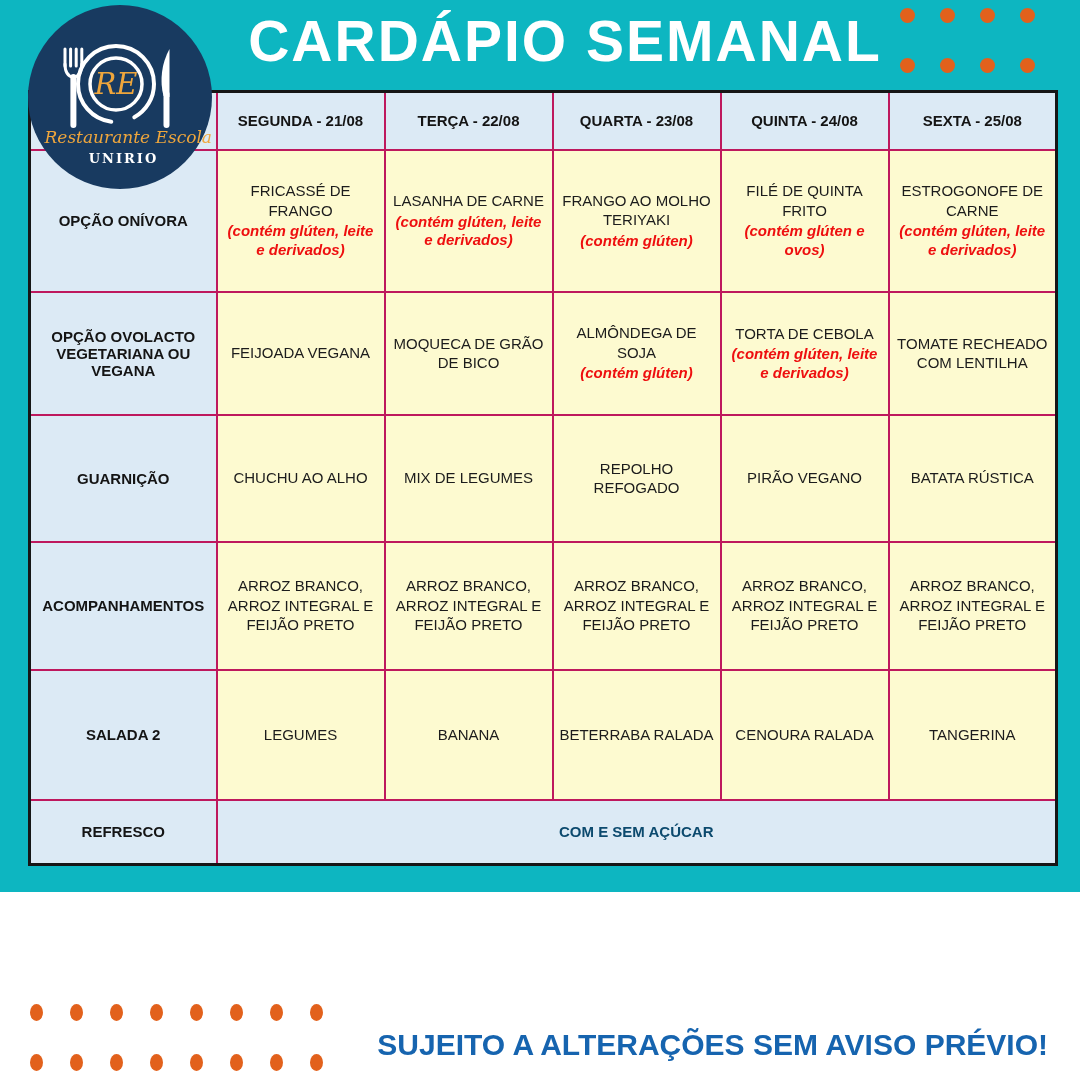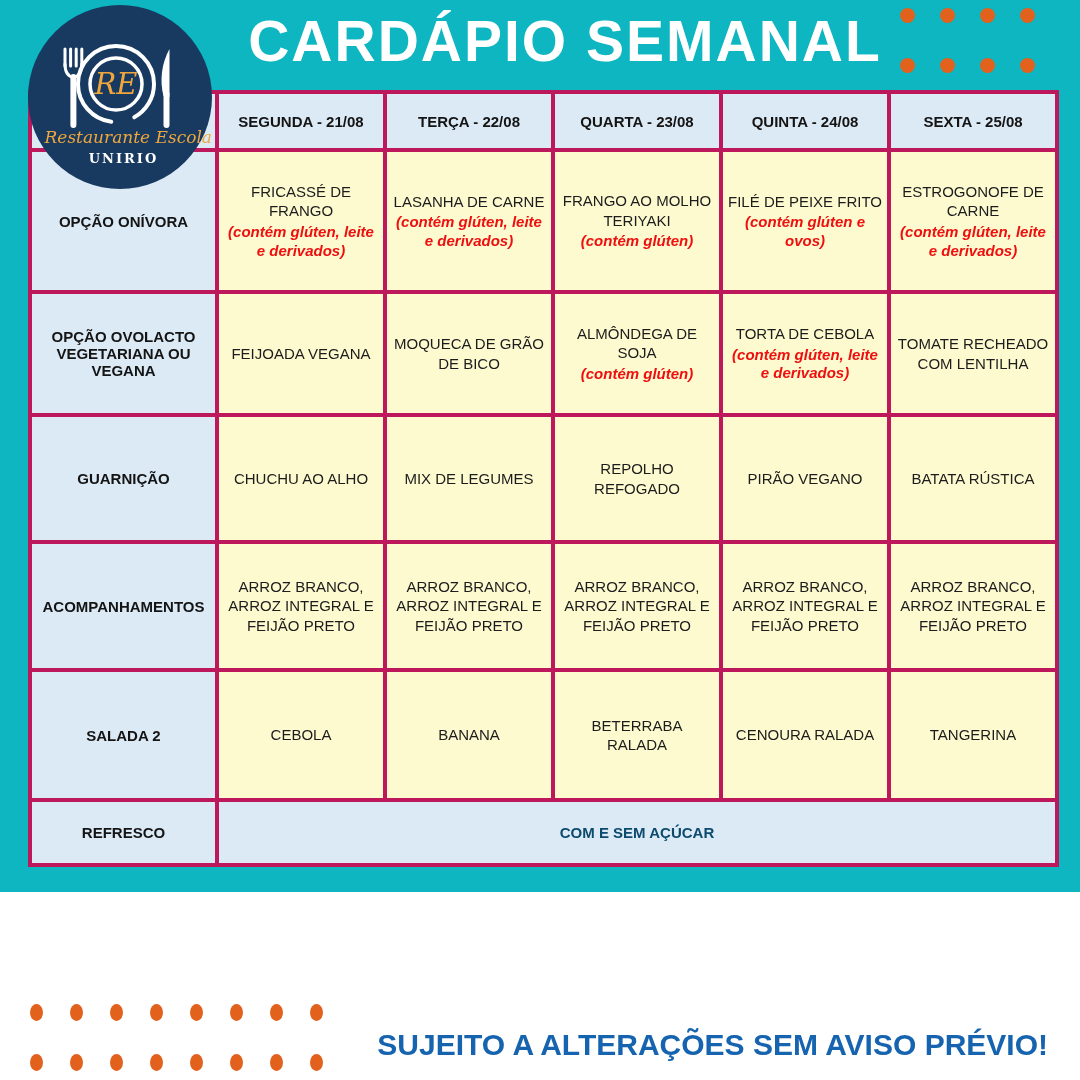--- a/index.html
+++ b/index.html
@@ -16,21 +16,21 @@
   .dots-bl{left:30px;top:1004px;grid-template-columns:repeat(8,13px);column-gap:27px;row-gap:33px;}
   .dot{background:var(--orange-dot,#e2611c);border-radius:50%;}
   .dots-tr .dot{width:15px;height:15px;}
   .dots-bl .dot{width:13px;height:17px;}
 
   
   table.menu-table{position:absolute;left:28px;top:90px;width:1028px;
     border-collapse:collapse;table-layout:fixed;border:3px solid #161616;}
   .menu-table col.c-label{width:187px;}
   .menu-table col.c-day{width:168px;}
-  .menu-table th,.menu-table td{border:4px solid #be185d;text-align:center;vertical-align:middle;
+  .menu-table th,.menu-table td{border:2px solid #be185d;text-align:center;vertical-align:middle;
     padding:2px 5px;overflow:hidden;}
   .menu-table th{background:var(--header-cell,#dceaf5);font-size:15px;font-weight:700;color:#141414;}
   .menu-table td{background:var(--menu-cell,#fdfad0);font-size:15px;color:#1c1c1c;line-height:1.3;}
   tr.hdr{height:58px;}
   tr.r0{height:142px;} tr.r1{height:123px;} tr.r2{height:127px;}
   tr.r3{height:128px;} tr.r4{height:127px;} tr.r5{height:130px;}
   tr.rf{height:65px;}
   td.merged{background:var(--header-cell,#dceaf5);font-weight:700;color:#0c4a6e;}
   .dish{font-size:15px;}
   .note{color:var(--allergen-red,#ee0f0f);font-weight:700;font-style:italic;font-size:15px;
@@ -95,21 +95,21 @@
           </td>
       <td>
             <div class="dish">LASANHA DE CARNE</div>
             <div class="note">(contém glúten, leite e derivados)</div>
           </td>
       <td>
             <div class="dish">FRANGO AO MOLHO TERIYAKI</div>
             <div class="note">(contém glúten)</div>
           </td>
       <td>
-            <div class="dish">FILÉ DE PEIXE FRITO</div>
+            <div class="dish">FILÉ DE QUINTA FRITO</div>
             <div class="note">(contém glúten e ovos)</div>
           </td>
       <td>
             <div class="dish">ESTROGONOFE DE CARNE</div>
             <div class="note">(contém glúten, leite e derivados)</div>
           </td>
     </tr>
     <tr class="r1">
       <th>OPÇÃO OVOLACTO VEGETARIANA OU VEGANA</th>
       <td>
@@ -162,21 +162,21 @@
       <td>
             <div class="dish">ARROZ BRANCO, ARROZ INTEGRAL E FEIJÃO PRETO</div>
           </td>
       <td>
             <div class="dish">ARROZ BRANCO, ARROZ INTEGRAL E FEIJÃO PRETO</div>
           </td>
     </tr>
     <tr class="r5">
       <th>SALADA 2</th>
       <td>
-            <div class="dish">CEBOLA</div>
+            <div class="dish">LEGUMES</div>
           </td>
       <td>
             <div class="dish">BANANA</div>
           </td>
       <td>
             <div class="dish">BETERRABA RALADA</div>
           </td>
       <td>
             <div class="dish">CENOURA RALADA</div>
           </td>

